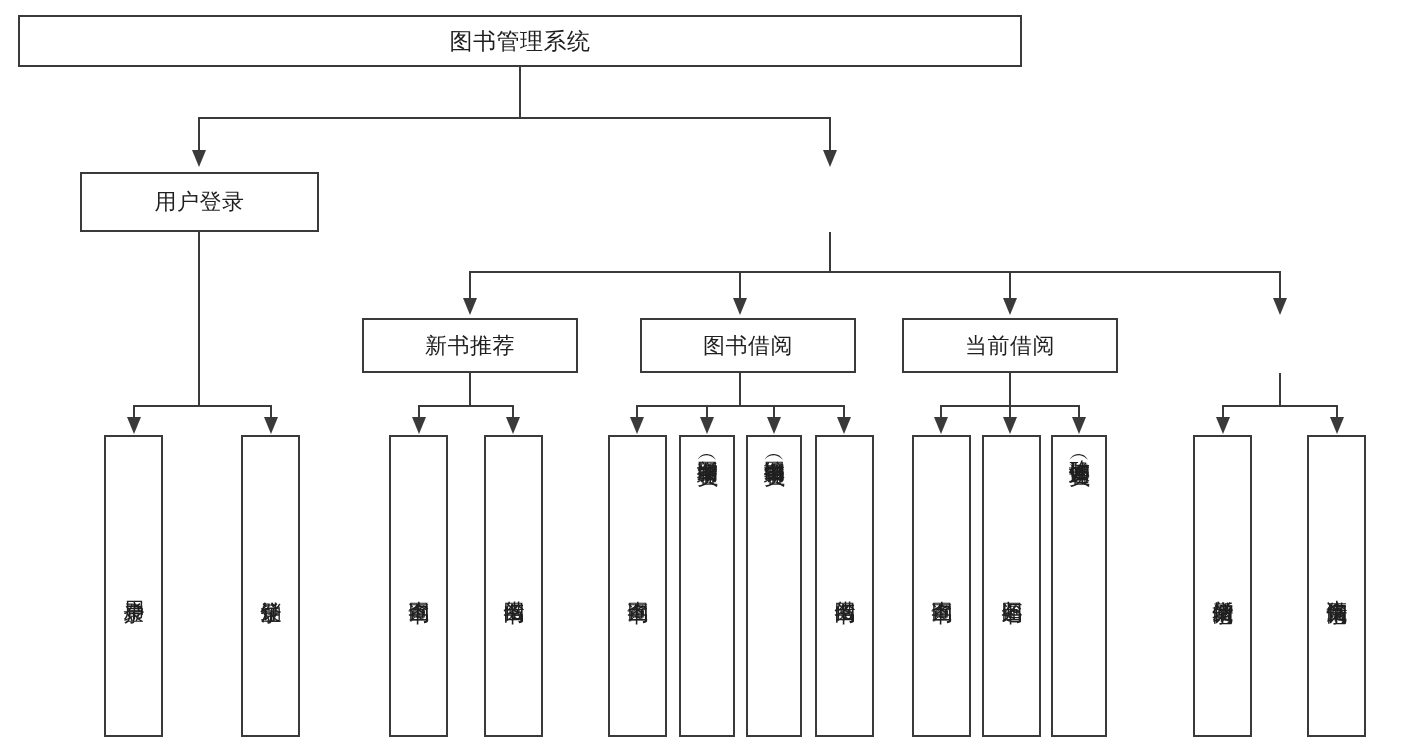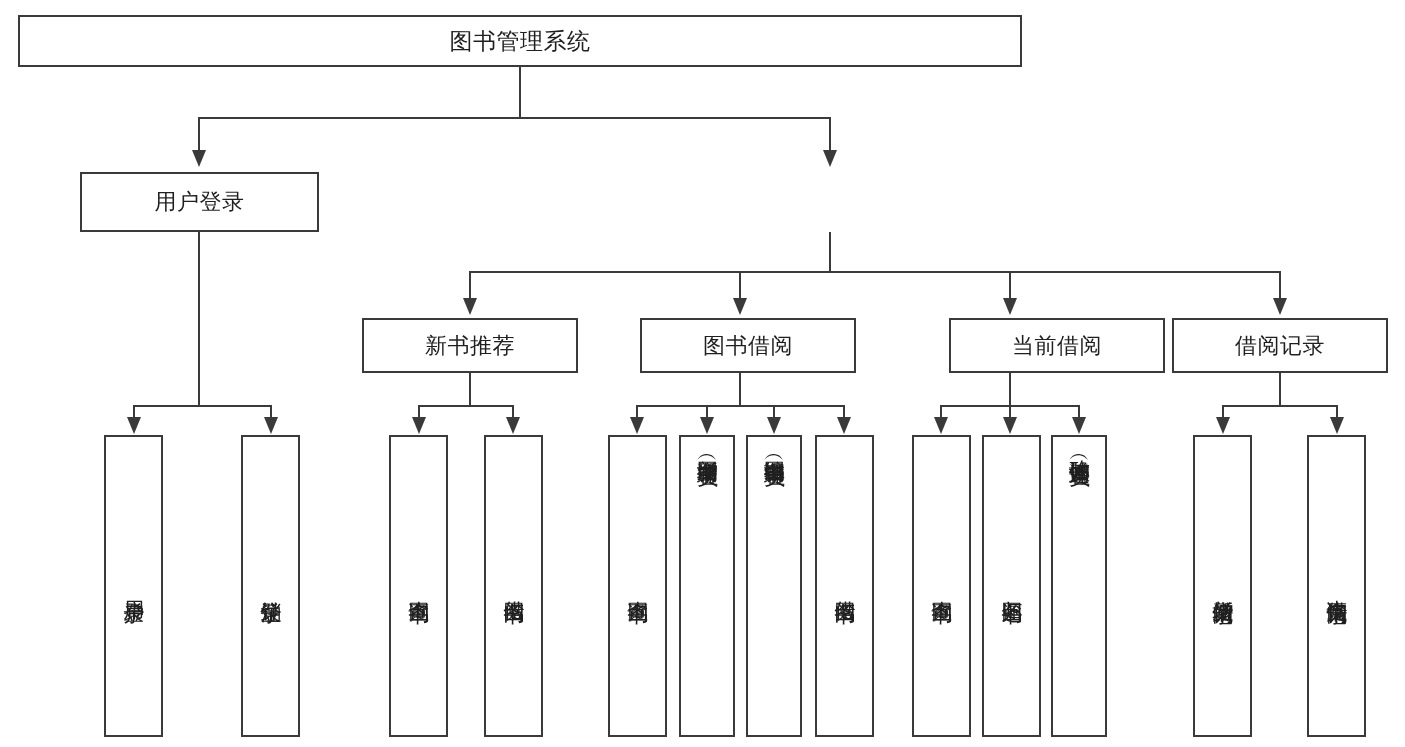--- a/index.html
+++ b/index.html
@@ -126,25 +126,22 @@
   <div class="arrow" style="left:1003px; top:298px;"></div>
   <div class="conn vline" style="left:1279px; top:271px; height:30px;"></div>
   <div class="arrow" style="left:1273px; top:298px;"></div>
 
   <div class="node h" style="left:362px; top:318px; width:216px; height:55px;">
     <span>新书推荐</span>
   </div>
   <div class="node h" style="left:632px; top:318px; width:216px; height:55px;margin-left:8px;">
     <span>图书借阅</span>
   </div>
-  <div class="node h" style="left:902px; top:318px; width:216px; height:55px;margin-left:47px;">
+  <div class="node h" style="left:902px; top:318px; width:216px; height:55px;">
     <span>当前借阅</span>
-  </div>
-  <div class="node h" style="left:1172px; top:318px; width:216px; height:55px;">
-    <span>借阅记录</span>
   </div>
 
   <div class="conn vline" style="left:469px; top:373px; width:2px; height:34px;"></div>
   <div class="conn hline" style="left:418px; top:405px; width:96px;"></div>
   <div class="conn vline" style="left:418px; top:405px; height:15px;"></div>
   <div class="arrow" style="left:412px; top:417px;"></div>
   <div class="conn vline" style="left:512px; top:405px; height:15px;"></div>
   <div class="arrow" style="left:506px; top:417px;"></div>
 
   <div class="node v center" style="left:389px; top:435px; width:59px; height:302px;">

